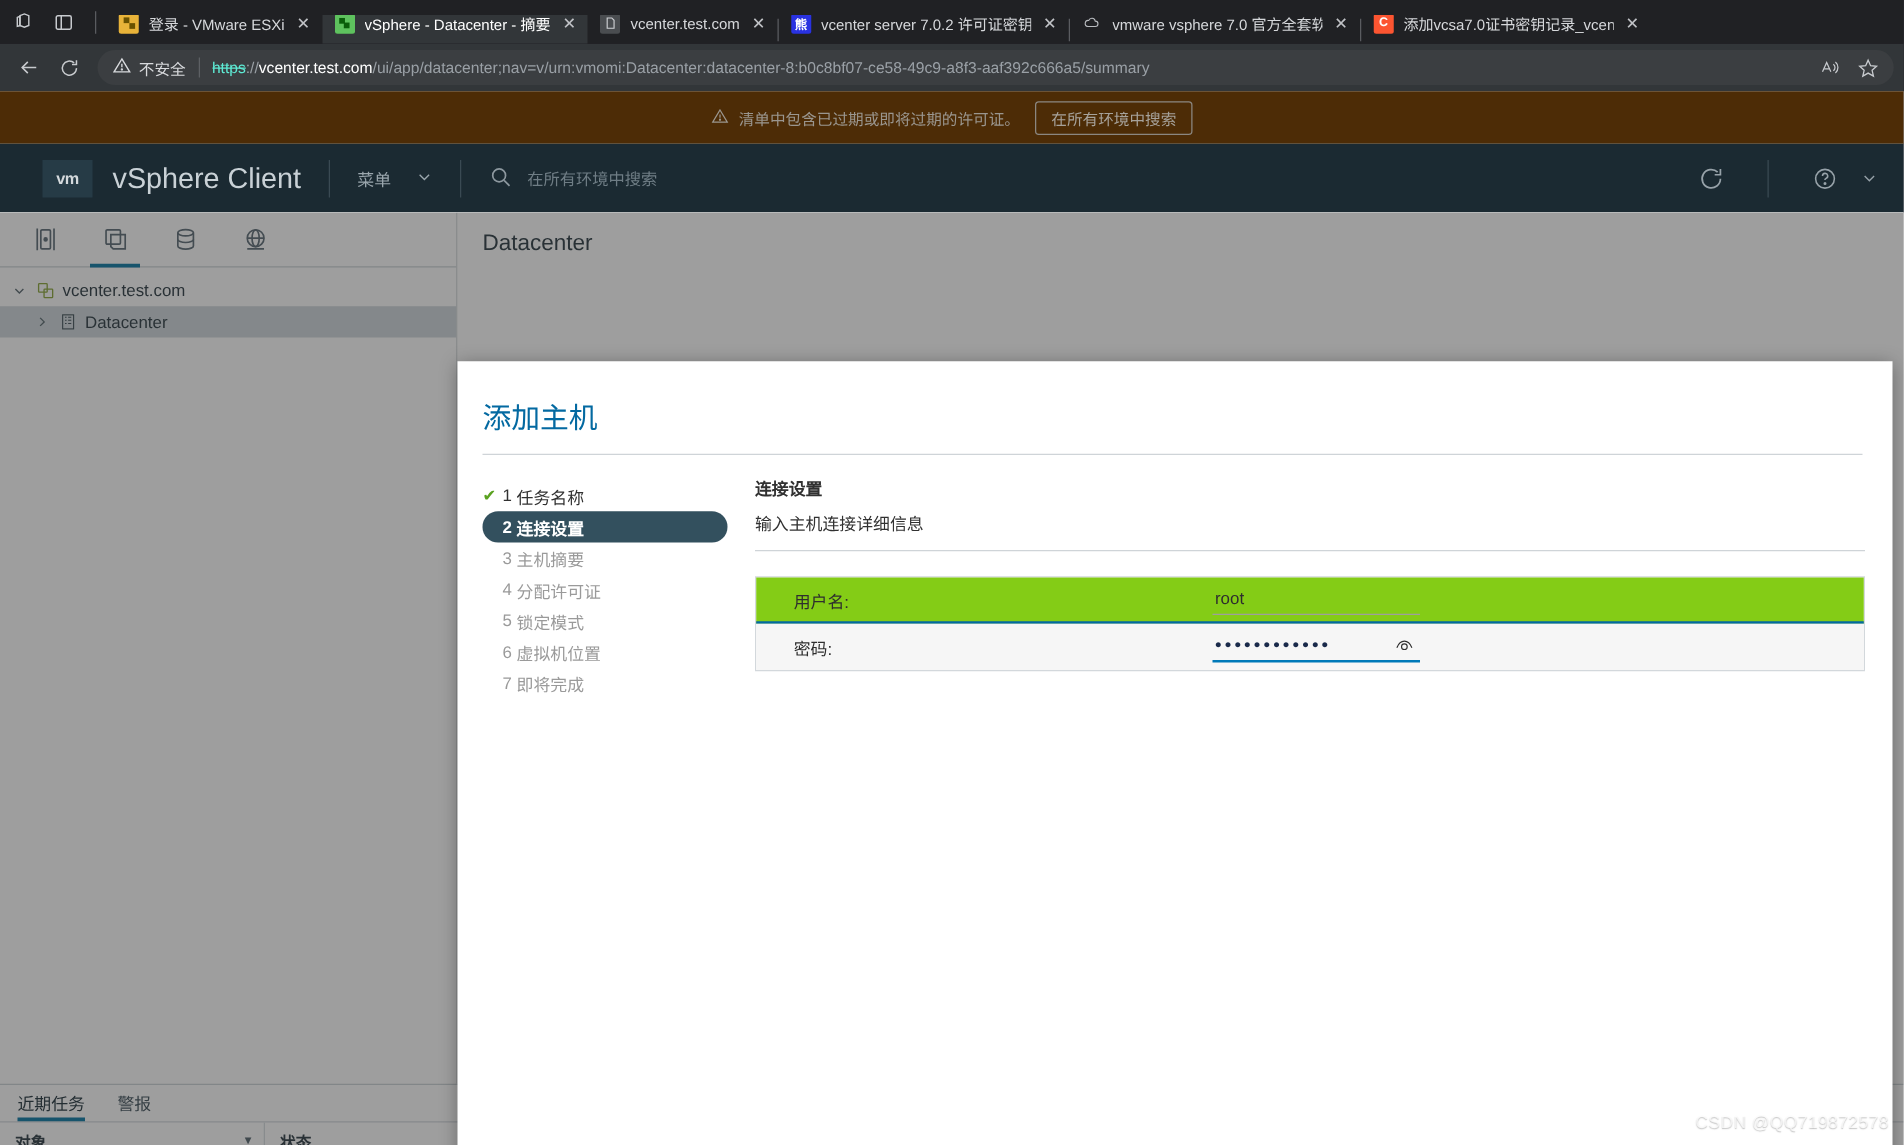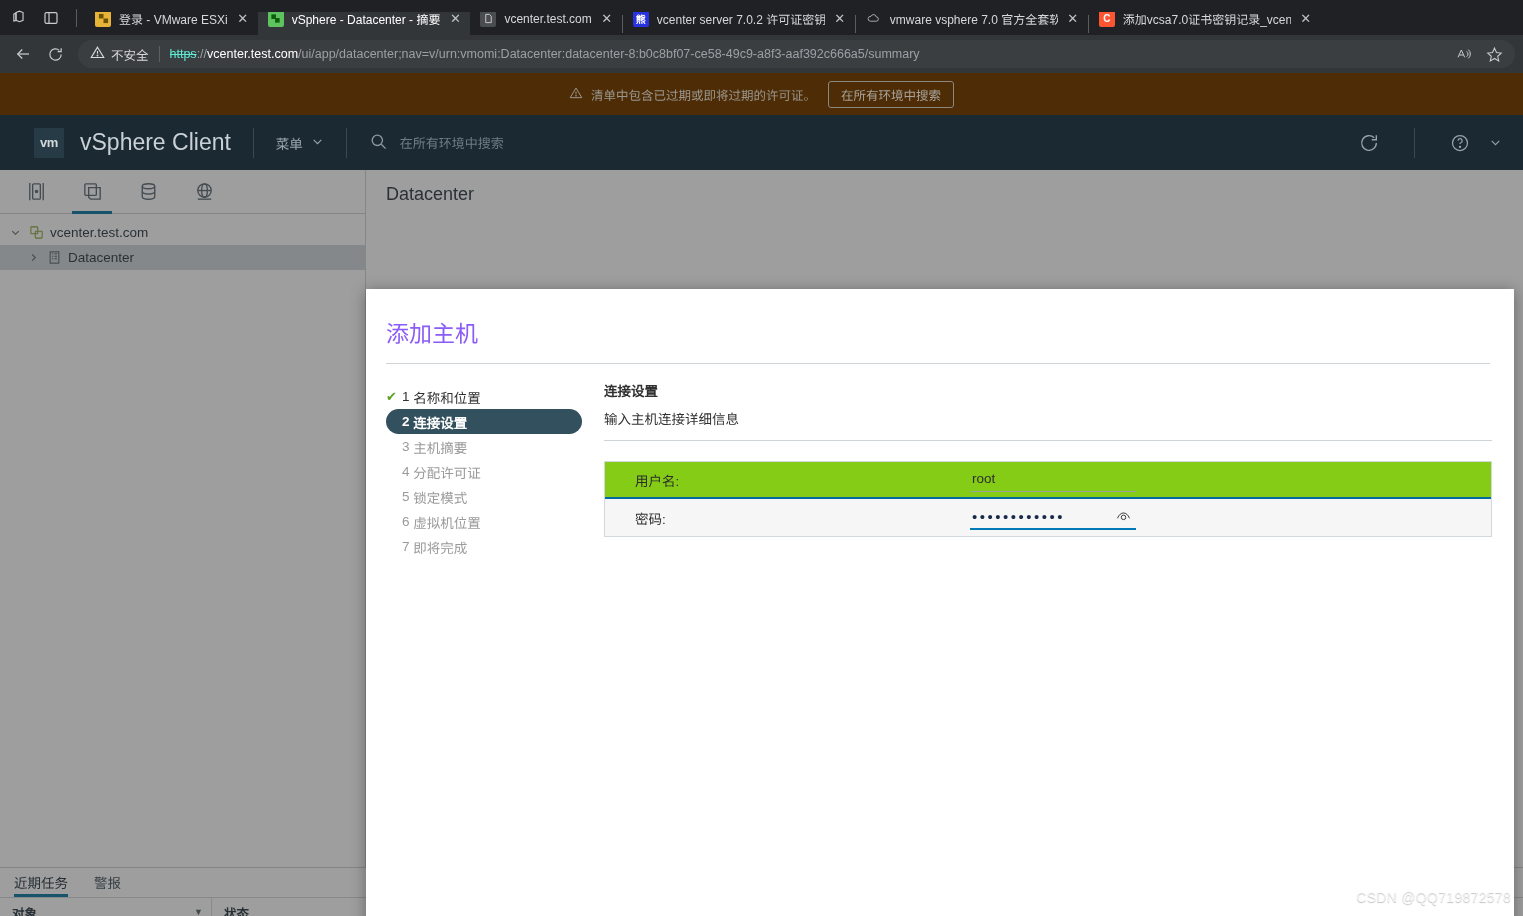--- a/index.html
+++ b/index.html
@@ -134,31 +134,31 @@
     background: transparent;
   }
 
   .vs-header {
     height: 55px; width: 100%;
     background: #1b2a32;
     display: flex; align-items: center;
     padding: 0 16px;
   }
   .vm-logo {
-    width: 30px; height: 30px;
+    width: 40px; height: 30px;
     background: #263b46;
     color: #d4d9dc;
     display:flex; align-items:center; justify-content:center;
     font-size: 13px; font-weight: bold;
     letter-spacing: -0.5px;
     margin-left: 18px;
   }
   .vs-title { color: #c9d1d6; font-size: 23px; margin-left: 16px; }
   .vs-vsep { width: 1px; height: 30px; background: #3a4a53; margin: 0 22px; }
-  .vs-menu { color: #9aa6ad; font-size: 13.5px; display:flex; align-items:center; gap:8px; }
+  .vs-menu { color: #9aa6ad; font-size: 13.5px; display:flex; align-items:center; gap:20px; }
   .vs-search {
     display:flex; align-items:center; gap:12px;
     color: #6f7d85; font-size: 13px;
   }
   .vs-right { margin-left:auto; display:flex; align-items:center; gap:0; }
   .vs-ico-btn {
     width: 46px; height: 40px;
     display:flex; align-items:center; justify-content:center;
     color: #97a2a9;
   }
@@ -245,21 +245,21 @@
   }
   .modal {
     position:absolute;
     left: 366px; top: 119px;
     width: 1148px; height: 724px;
     background: #fff;
     box-shadow: 0 2px 14px rgba(0,0,0,0.35);
     display:flex; flex-direction:column;
   }
   .modal-head { padding: 26px 24px 0 20px; }
-  .modal-title { font-size: 23px; color: #8b5cf6; font-weight: normal; }
+  .modal-title { font-size: 23px; color: #0369a1; font-weight: normal; }
   .modal-hr { height:1px; background:#cfd4d8; margin: 14px 0 0 0; }
   .modal-body { flex:1; display:flex; padding: 16px 22px 0 20px; }
 
   .steps { width: 196px; flex: 0 0 196px; padding-top: 4px;}
   .step {
     height: 25px; display:flex; align-items:center;
     font-size: 13.5px; color: #9a9a9a;
     padding-left: 16px; border-radius: 3px;
     margin-bottom: 0px;
     position: relative;
@@ -634,21 +634,21 @@
     <div class="modal">
       <div class="modal-head">
         <div class="modal-title">添加主机</div>
         <div class="modal-hr"></div>
       </div>
 
       <div class="modal-body">
         <div class="steps">
           <div class="step done">
             <span class="chk">✔</span>
-            <span>1</span>&nbsp;<span>名称和位置</span>
+            <span>1</span>&nbsp;<span>任务名称</span>
           </div>
           <div class="step active">
             <span>2</span>&nbsp;<span>连接设置</span>
           </div>
           <div class="step">
             <span>3</span>&nbsp;<span>主机摘要</span>
           </div>
           <div class="step">
             <span>4</span>&nbsp;<span>分配许可证</span>
           </div>

